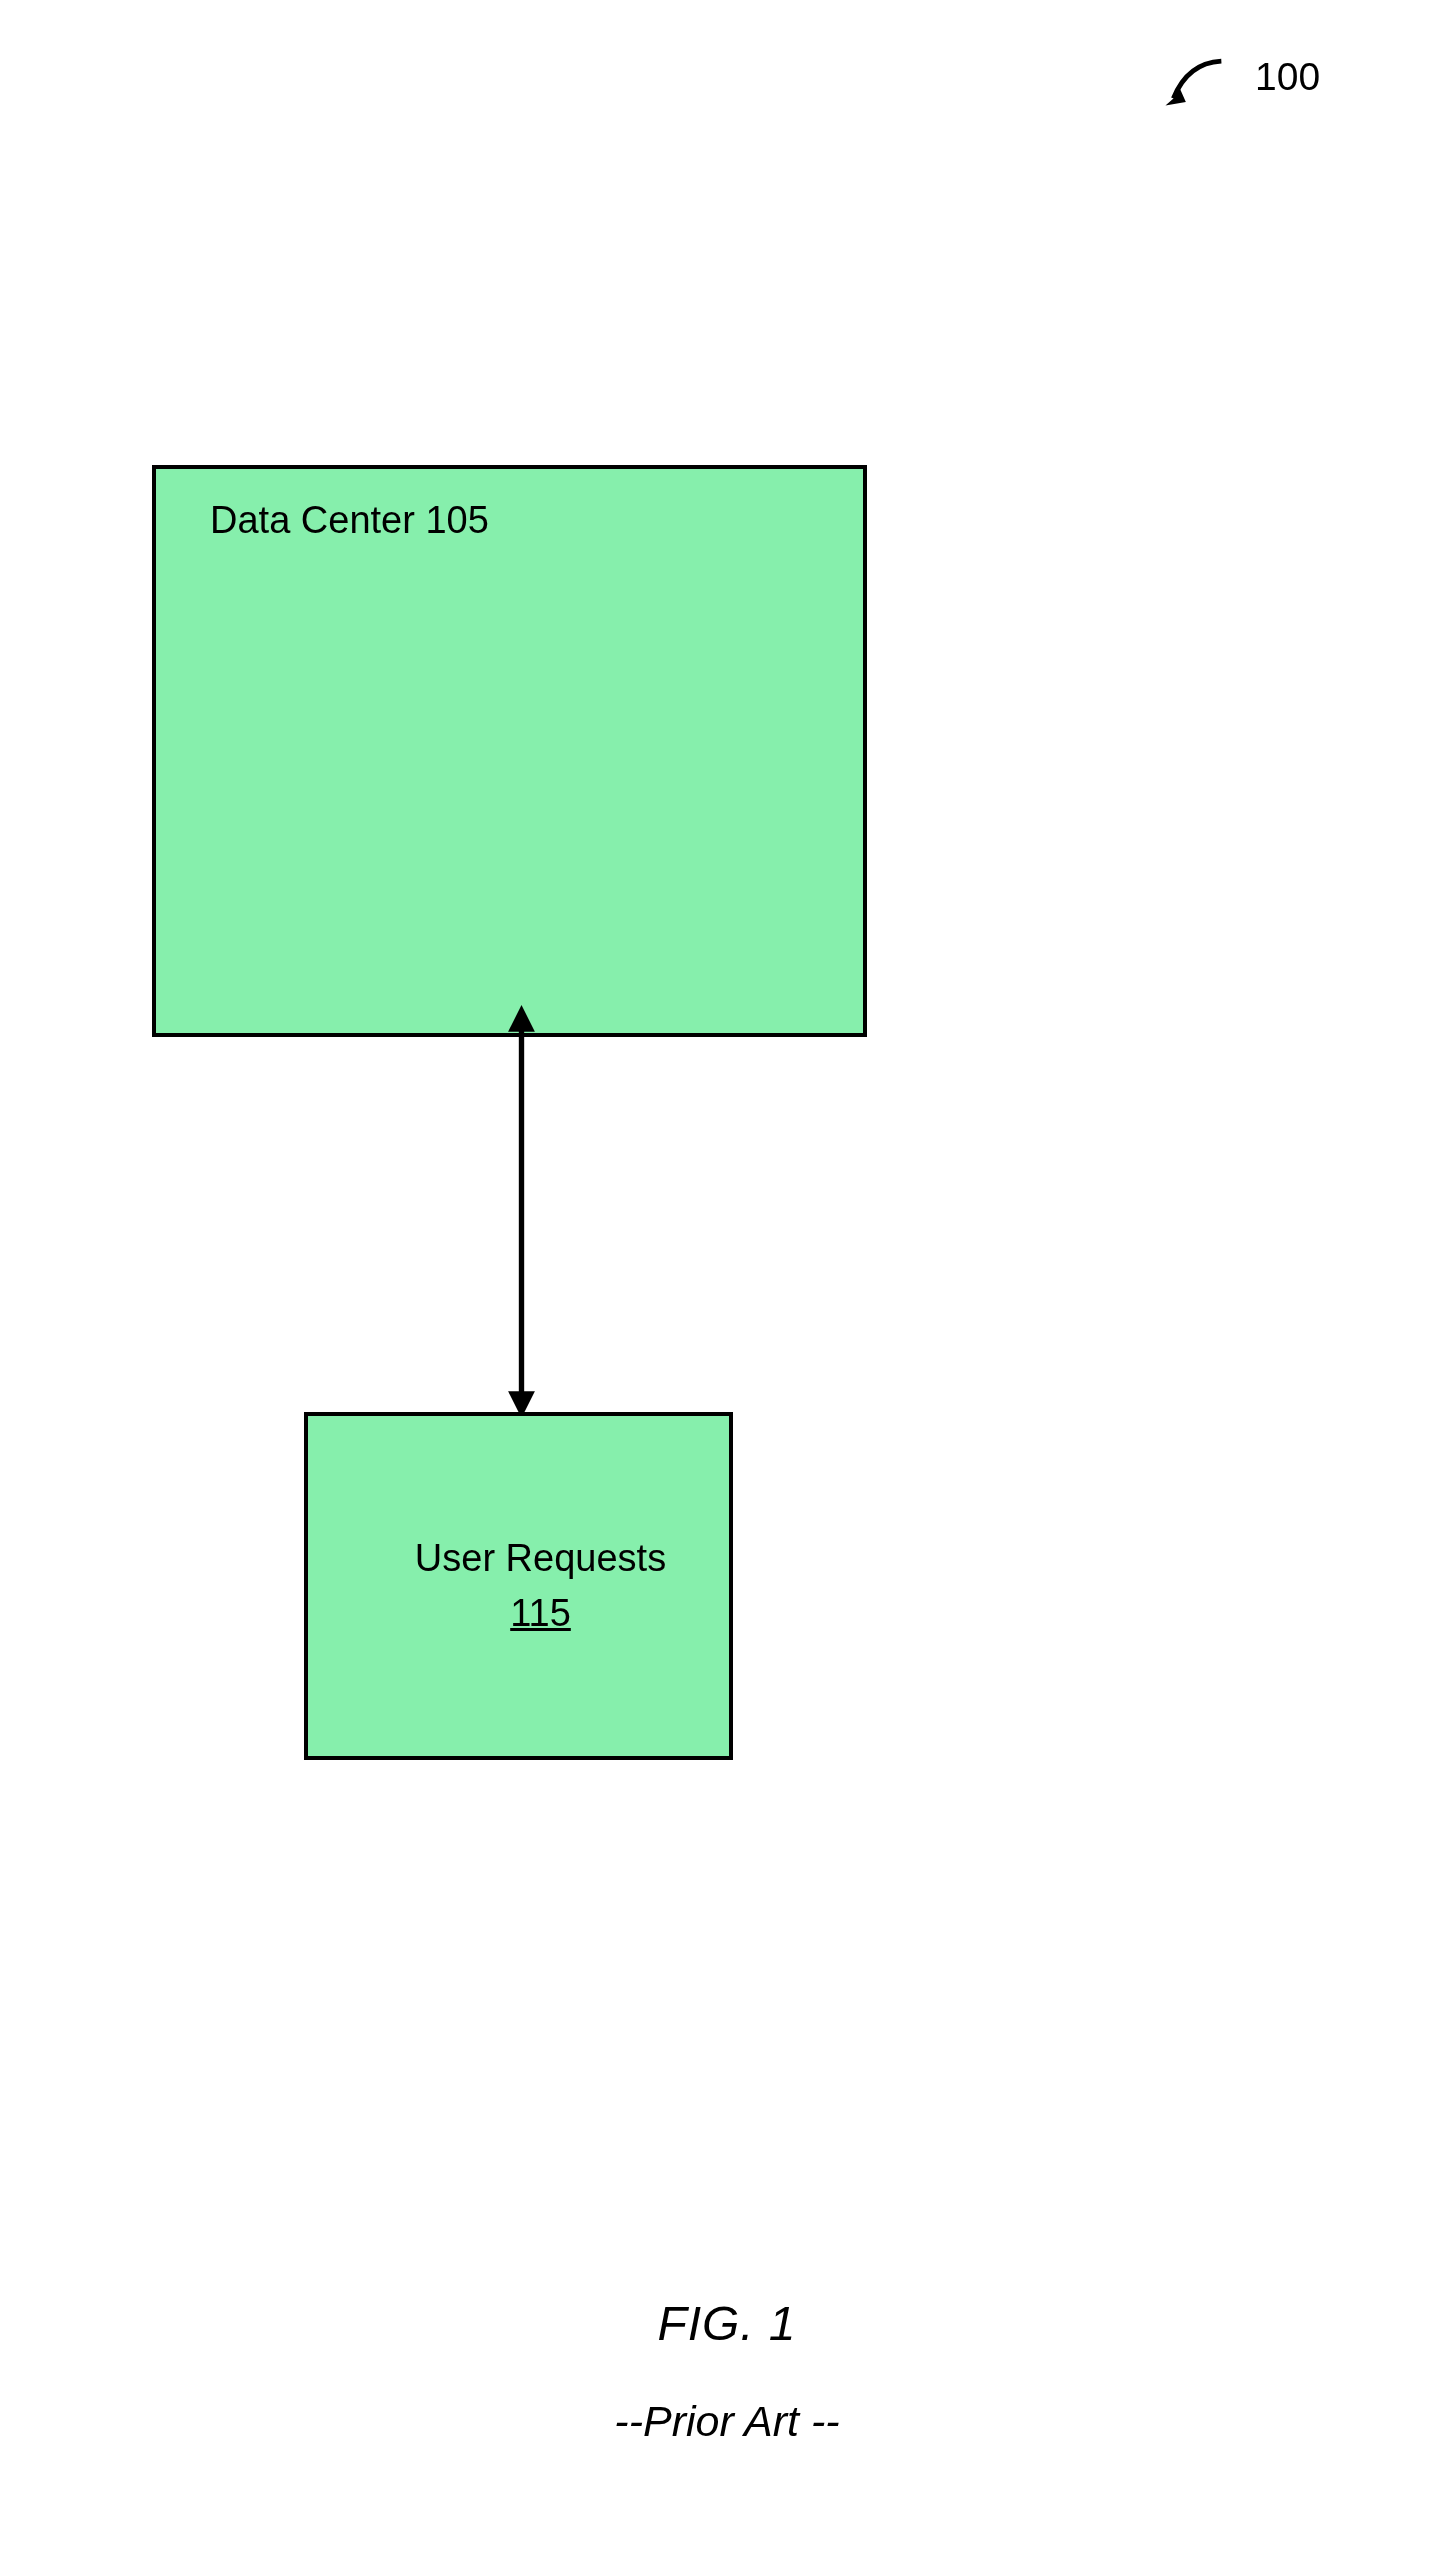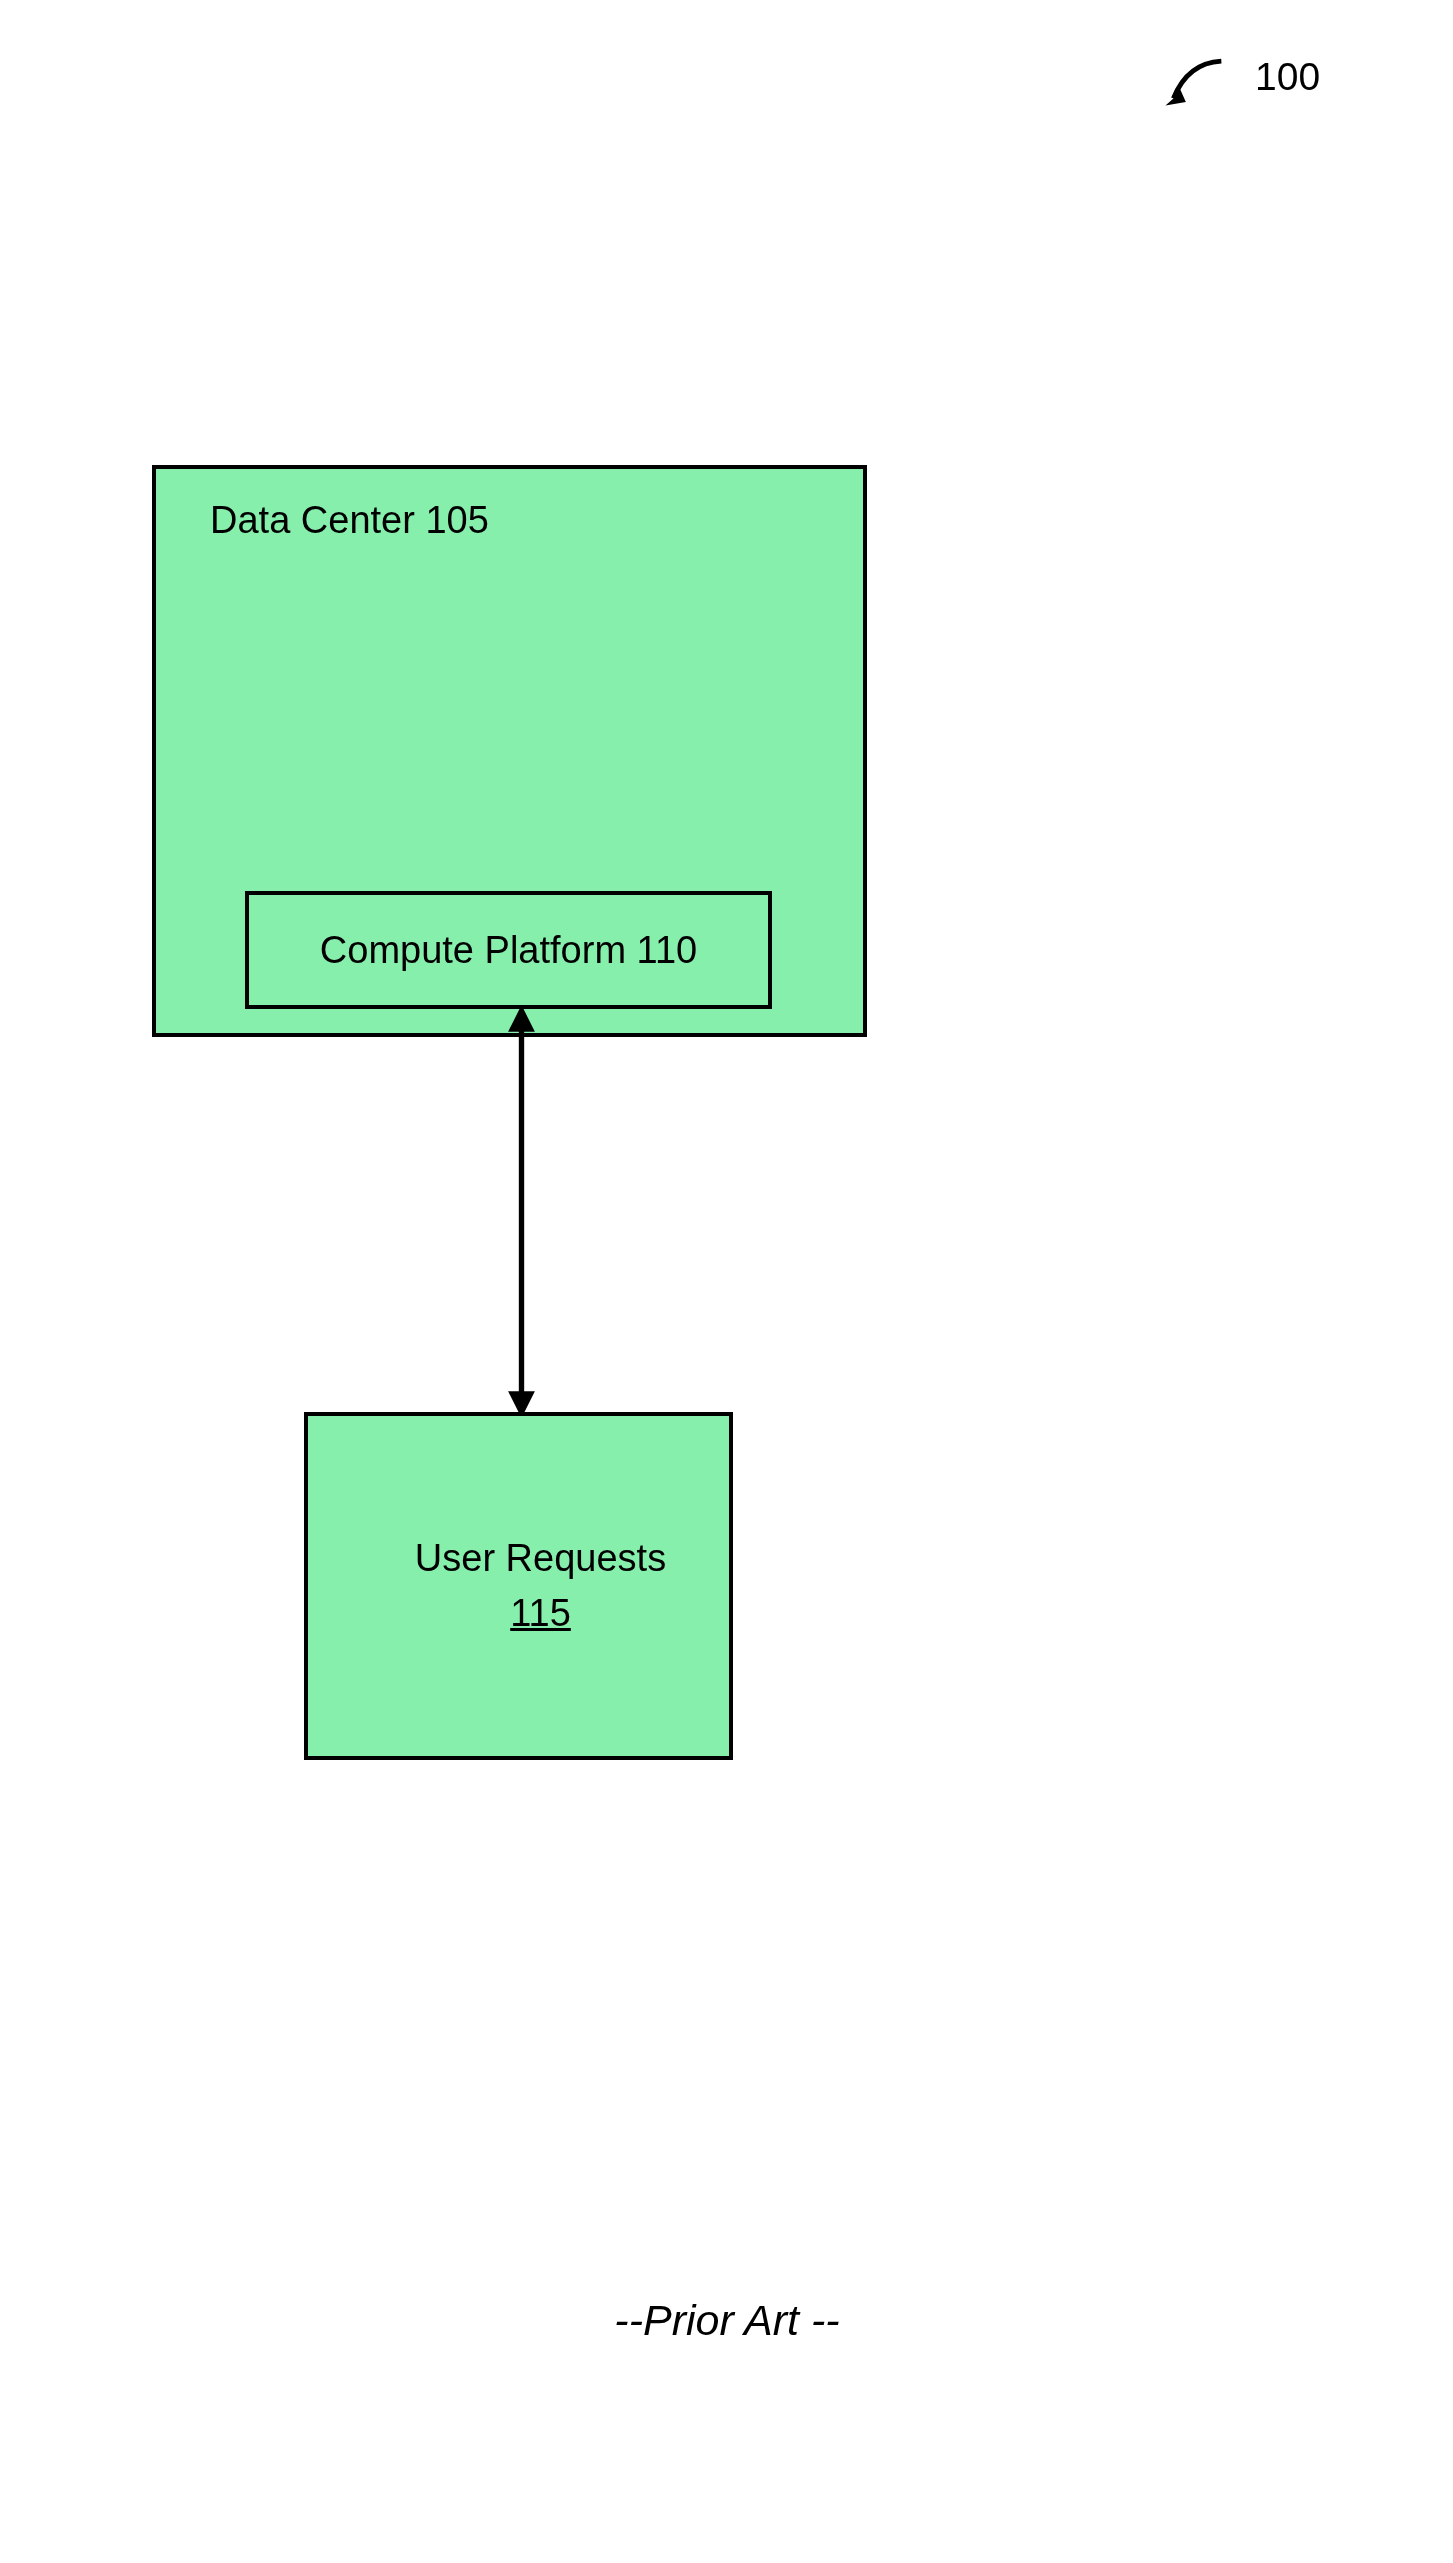--- a/index.html
+++ b/index.html
@@ -101,34 +101,32 @@
 <div class="ref-num">100</div>
 <svg class="ref-arrow" width="71" height="71" viewBox="0 0 80 80">
   <path d="M 68 8 Q 30 10 14 50" stroke="#000" stroke-width="5.5" fill="none"></path>
   <path d="M 14 50 L 5 58 L 28 54 L 20 36 Z" fill="#000"></path>
 </svg>
 
 <div class="canvas">
 
   <div class="box data-center">
     <div class="data-center-label">Data Center 105</div>
-    <div class="compute-platform">
-      <span>Compute Platform 110</span>
-    </div>
   </div>
 
   <svg class="arrow-vert" width="27" height="413" viewBox="0 0 30 462">
     <line x1="15" y1="14" x2="15" y2="448" stroke="#000" stroke-width="6"></line>
     <polygon points="15,0 0,30 30,30" fill="#000"></polygon>
     <polygon points="15,462 0,432 30,432" fill="#000"></polygon>
   </svg>
 
   <div class="box user-requests">
     <div>User Requests</div>
     <div class="ur-num">115</div>
   </div>
 
 </div>
 
 <div class="captions">
+  <div class="fig-label">FIG. 1</div>
   <div class="prior-art">--Prior Art --</div>
 </div>
 
 
 </body></html>

